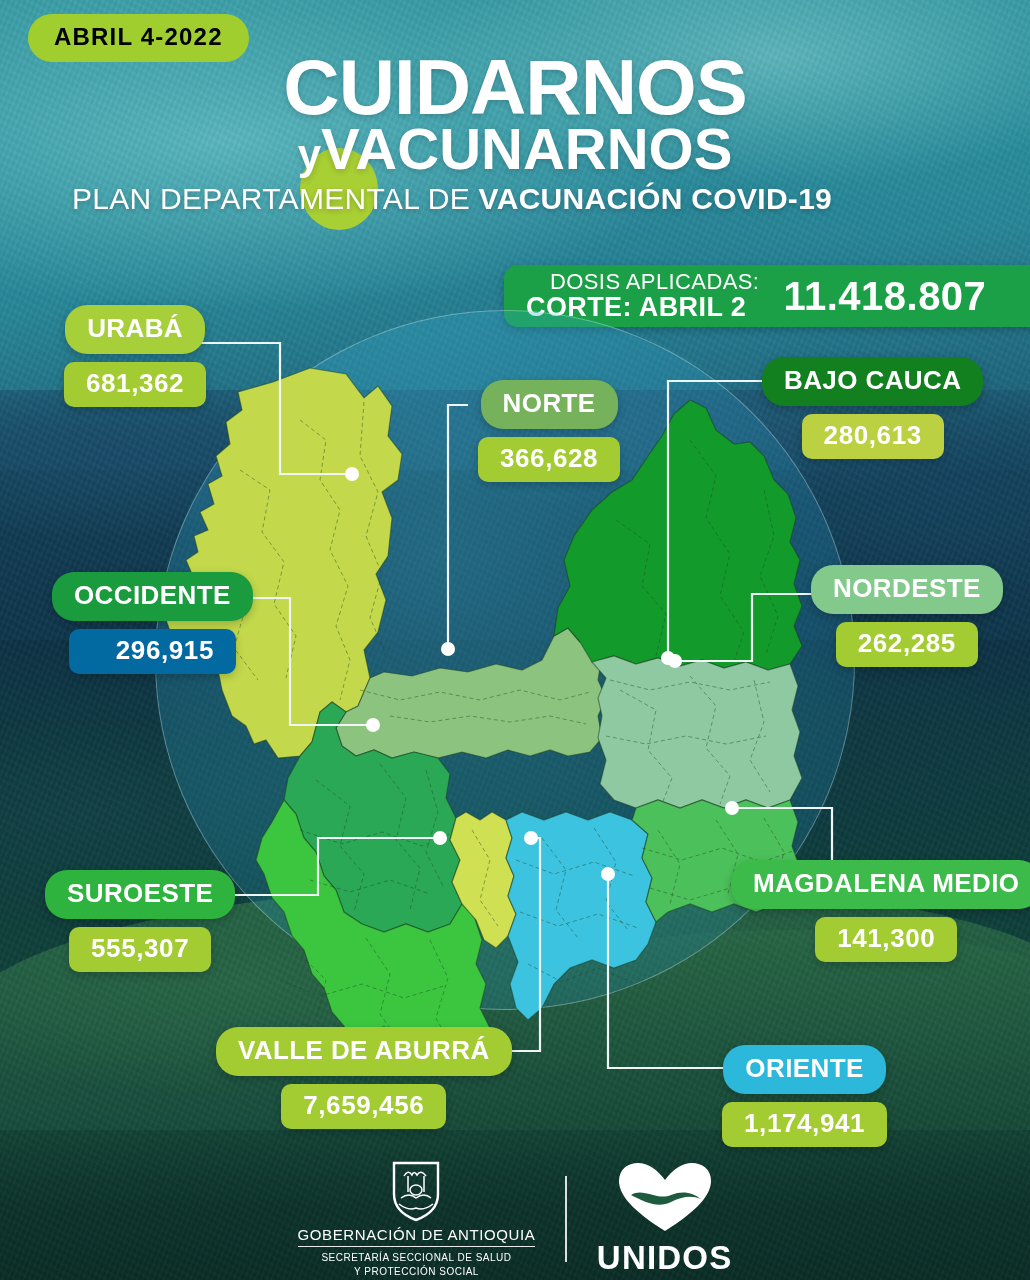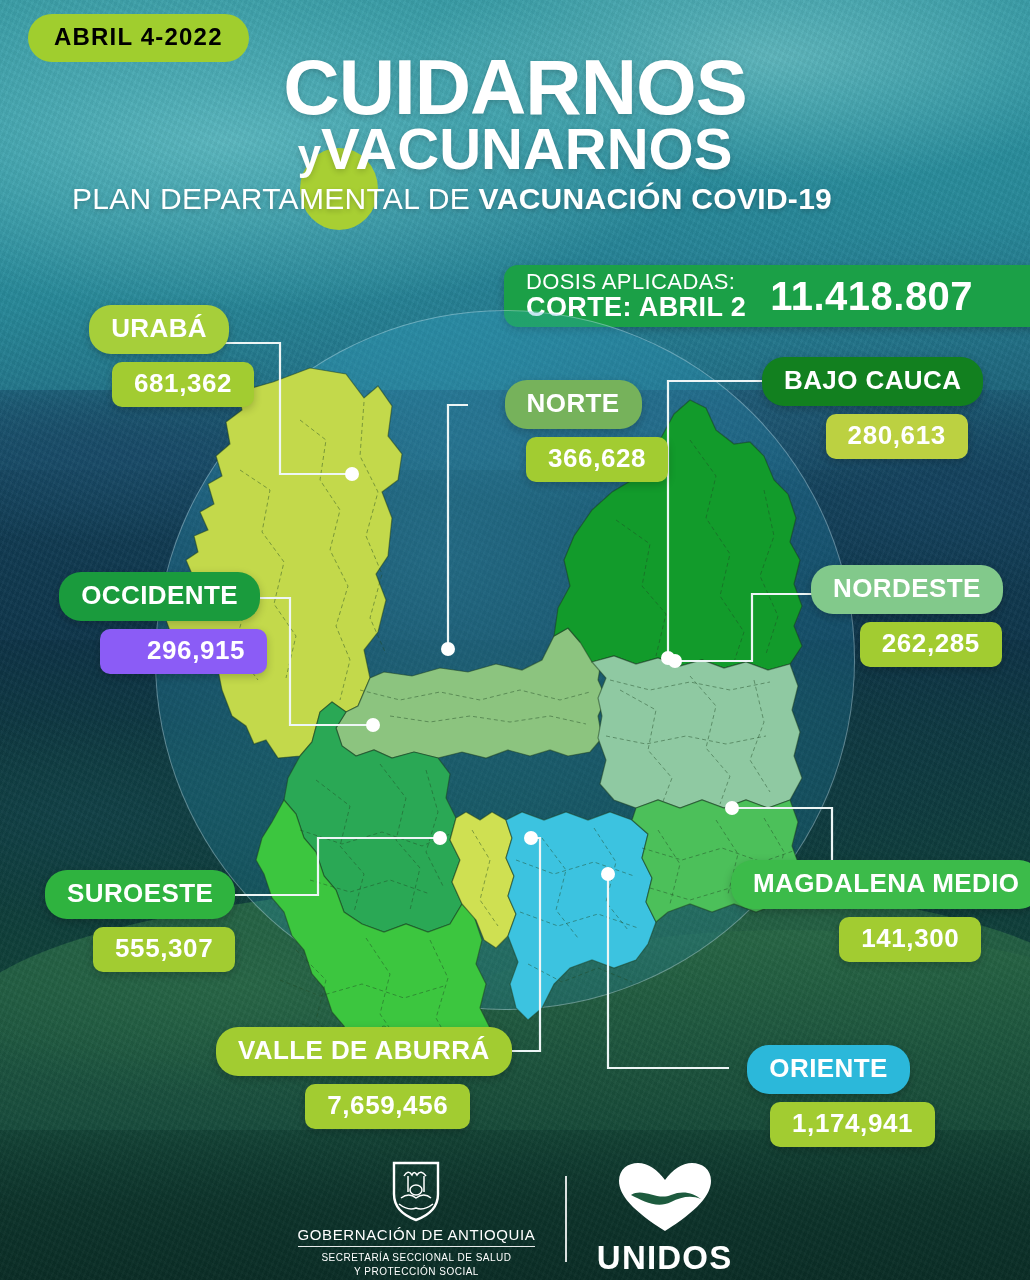--- a/index.html
+++ b/index.html
@@ -115,21 +115,21 @@
   .dosis {
     position: absolute; left: 504px; top: 265px;
     height: 62px; width: 560px;
     background: #1ba047;
     border-radius: 14px 0 0 14px;
     display: flex; align-items: center;
     padding-left: 22px; gap: 24px;
     box-shadow: 0 3px 9px rgba(0,0,0,.22);
   }
   .dosis-left { color: #fff; line-height: 1.05; }
-  .dosis-l1 { font-size: 22px; letter-spacing: .4px; }
+  .dosis-l1 { font-size: 22px; letter-spacing: .4px; margin-left: 24px; }
   .dosis-l2 { font-size: 27px; font-weight: bold; letter-spacing: .4px; }
   .dosis-num {
     color: #fff; font-size: 40px; font-weight: bold; letter-spacing: .5px;
     white-space: nowrap;
   }
 
   
   .circle {
     position: absolute; left: 155px; top: 310px;
     width: 700px; height: 700px; border-radius: 50%;
@@ -158,21 +158,21 @@
     box-shadow: 0 3px 8px rgba(0,0,0,.22);
   }
   .reg .num {
     display: inline-block; color: #fff; font-weight: bold;
     background: #a2cc31; border-radius: 10px;
     padding: 6px 22px 8px; font-size: 26px; letter-spacing: .6px;
     white-space: nowrap; margin-top: 8px;
     box-shadow: 0 3px 8px rgba(0,0,0,.20);
   }
   .reg.ctr { text-align: center; }
-  .reg .numrow { display: block; margin-left: 48px; }
+  .reg .numrow { display: block; }
 
   
   .footer {
     position: absolute; left: 0; top: 1160px; width: 1030px;
     display: flex; justify-content: center; align-items: center; gap: 30px;
   }
   .gov { text-align: center; color: #fff; }
   .gov-shield { margin: 0 auto 4px; display: block; }
   .gov-name {
     font-size: 15px; letter-spacing: .6px; padding-bottom: 3px;
@@ -356,21 +356,21 @@
     <span class="numrow"><span class="num" style="background: rgb(162, 204, 49);">366,628</span></span>
   </div>
 
   <div class="reg ctr" style="left:762px; top:357px;">
     <span class="name" style="background: rgb(18, 128, 31);">BAJO CAUCA</span>
     <span class="numrow"><span class="num" style="background: rgb(188, 209, 65);">280,613</span></span>
   </div>
 
   <div class="reg ctr" style="left:52px;  top:572px;">
     <span class="name" style="background: rgb(26, 155, 61);">OCCIDENTE</span>
-    <span class="numrow"><span class="num" style="background: #8b5cf6; padding-left: 47px;">296,915</span></span>
+    <span class="numrow"><span class="num" style="background: #0369a1; padding-left: 47px;">296,915</span></span>
   </div>
 
   <div class="reg ctr" style="left:811px; top:565px;">
     <span class="name" style="background: rgb(130, 201, 139);">NORDESTE</span>
     <span class="numrow"><span class="num" style="background: rgb(162, 204, 49);">262,285</span></span>
   </div>
 
   <div class="reg ctr" style="left:45px;  top:870px;">
     <span class="name" style="background: rgb(47, 179, 63);">SUROESTE</span>
     <span class="numrow"><span class="num" style="background: rgb(162, 204, 49);">555,307</span></span>

